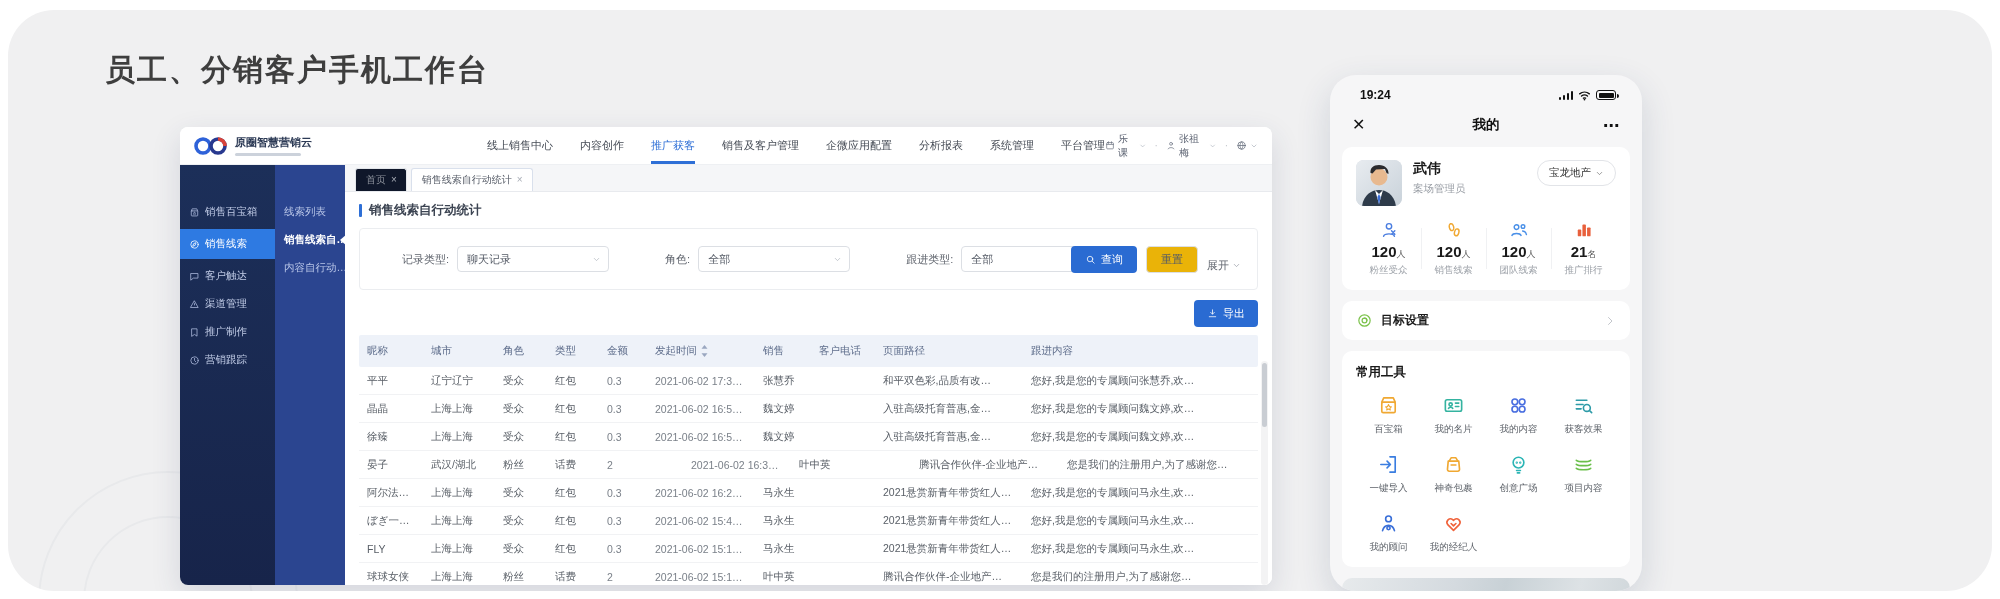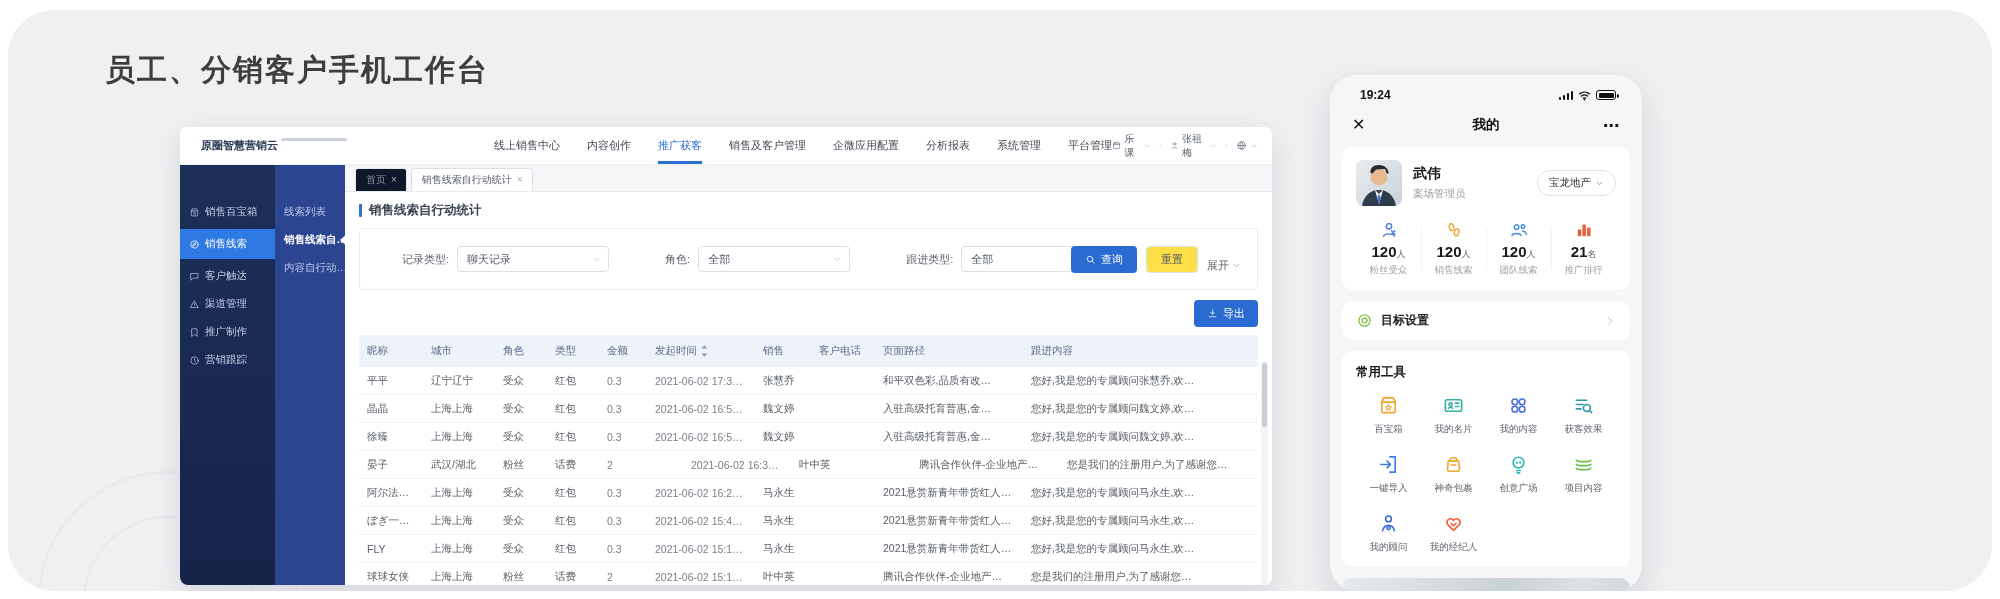--- a/index.html
+++ b/index.html
@@ -15,21 +15,21 @@
                 color:#3e3e3e; letter-spacing:2px; }
 
   
   .app { position:absolute; left:172px; top:117px; width:1092px; height:458px;
          background:#fff; border-radius:8px; box-shadow:0 10px 30px rgba(40,60,100,.14);
          overflow:hidden; display:flex; flex-direction:column; }
   .app-header { height:38px; flex:0 0 38px; display:flex; align-items:center;
                 padding:0 14px; border-bottom:1px solid #eef0f3; background:#fff; }
   .brand { display:flex; align-items:center; gap:7px; width:150px; }
   .brand-logo { width:34px; height:20px; }
-  .brand-txt { display:flex; flex-direction:row; gap:3px; }
+  .brand-txt { display:flex; flex-direction:column; gap:3px; }
   .brand-name { font-size:11px; font-weight:700; color:#2c3a55; white-space:nowrap; }
   .brand-tagline { width:66px; height:3px; border-radius:2px; background:#ccd2db; }
   .main-nav { display:flex; align-items:stretch; gap:27px; margin-left:150px; height:100%; }
   .nav-item { font-size:11px; color:#45engels4; color:#454b55; display:flex; align-items:center;
               cursor:pointer; border-bottom:3px solid transparent; padding-top:3px; white-space:nowrap; }
   .nav-item.active { color:#2e6fd6; border-bottom-color:#2e6fd6; }
   .user-area { margin-left:auto; display:flex; align-items:center; gap:8px; font-size:10px; color:#5a6170; }
   .ua-item { display:flex; align-items:center; gap:3px; cursor:pointer; }
   .ua-item .ic { width:11px; height:11px; color:#6a7180; }
   .ua-caret { width:8px; height:8px; color:#9aa1ad; }
@@ -70,21 +70,21 @@
   .flabel { font-size:11px; color:#60656e; white-space:nowrap; }
   .fselect { width:152px; height:26px; border:1px solid #dcdfe4; border-radius:4px; background:#fff;
              display:flex; align-items:center; padding:0 22px 0 9px; font-size:11px; color:#555b66;
              position:relative; cursor:pointer; }
   .fselect .car { position:absolute; right:7px; width:9px; height:9px; color:#a7adb6; }
   .fbuttons { position:absolute; right:16px; display:flex; align-items:flex-end; gap:9px; }
   .btn { height:27px; border-radius:4px; font-size:11px; display:flex; align-items:center;
          justify-content:center; gap:5px; cursor:pointer; }
   .btn-primary { background:#2a6bd2; color:#fff; padding:0 14px; }
   .btn-primary .ic { width:11px; height:11px; }
-  .btn-plain { background:#fde047; color:#555b66; border:1px solid #dcdfe4; padding:0 14px; }
+  .btn-plain { background:#eab308; color:#555b66; border:1px solid #dcdfe4; padding:0 14px; }
   .link-expand { font-size:11px; color:#60656e; display:flex; align-items:center; gap:3px; cursor:pointer; }
   .link-expand .car { width:9px; height:9px; color:#8a909a; }
 
   .toolbar { margin-top:10px; display:flex; justify-content:flex-end; }
   .btn-export { background:#2a6bd2; color:#fff; padding:0 13px; }
   .btn-export .ic { width:11px; height:11px; }
 
   .table-wrap { margin-top:8px; flex:1; position:relative; min-height:0; }
   .trow { display:flex; align-items:center; }
   .thead { background:#eef2f9; height:32px; border-radius:2px; }
@@ -114,21 +114,21 @@
                  background:#111; border-radius:0 2px 2px 0; }
   .batt i { display:block; width:100%; height:100%; background:#111; border-radius:1px; }
 
   .phone-nav { height:32px; display:flex; align-items:center; padding:0 22px; position:relative; }
   .pn-close { font-size:16px; font-weight:700; color:#111; cursor:pointer; line-height:1; }
   .pn-title { position:absolute; left:0; right:0; text-align:center; font-size:13.5px; font-weight:700; color:#111; }
   .pn-more { margin-left:auto; font-size:16px; font-weight:700; color:#111; letter-spacing:1px; cursor:pointer; z-index:1; }
 
   .phone-scroll { padding:6px 12px 0 12px; }
   .pcard { background:#fff; border-radius:10px; padding:13px 14px; }
-  .profile-top { display:flex; align-items:center; }
+  .profile-top { display:flex; }
   .avatar { width:46px; height:46px; border-radius:8px; overflow:hidden; flex:0 0 46px; }
   .avatar svg { width:100%; height:100%; display:block; }
   .prof-mid { margin-left:11px; display:flex; flex-direction:column; gap:4px; }
   .prof-name { font-size:14px; font-weight:700; color:#1a1a1a; }
   .prof-role { font-size:10.5px; color:#9a9fa6; }
   .org-pill { margin-left:auto; border:1px solid #e2e4e8; border-radius:15px; height:26px;
               display:flex; align-items:center; gap:4px; padding:0 11px; font-size:10.5px;
               color:#333; cursor:pointer; background:#fff; white-space:nowrap; }
   .org-pill .car { width:9px; height:9px; color:#666; }
 

